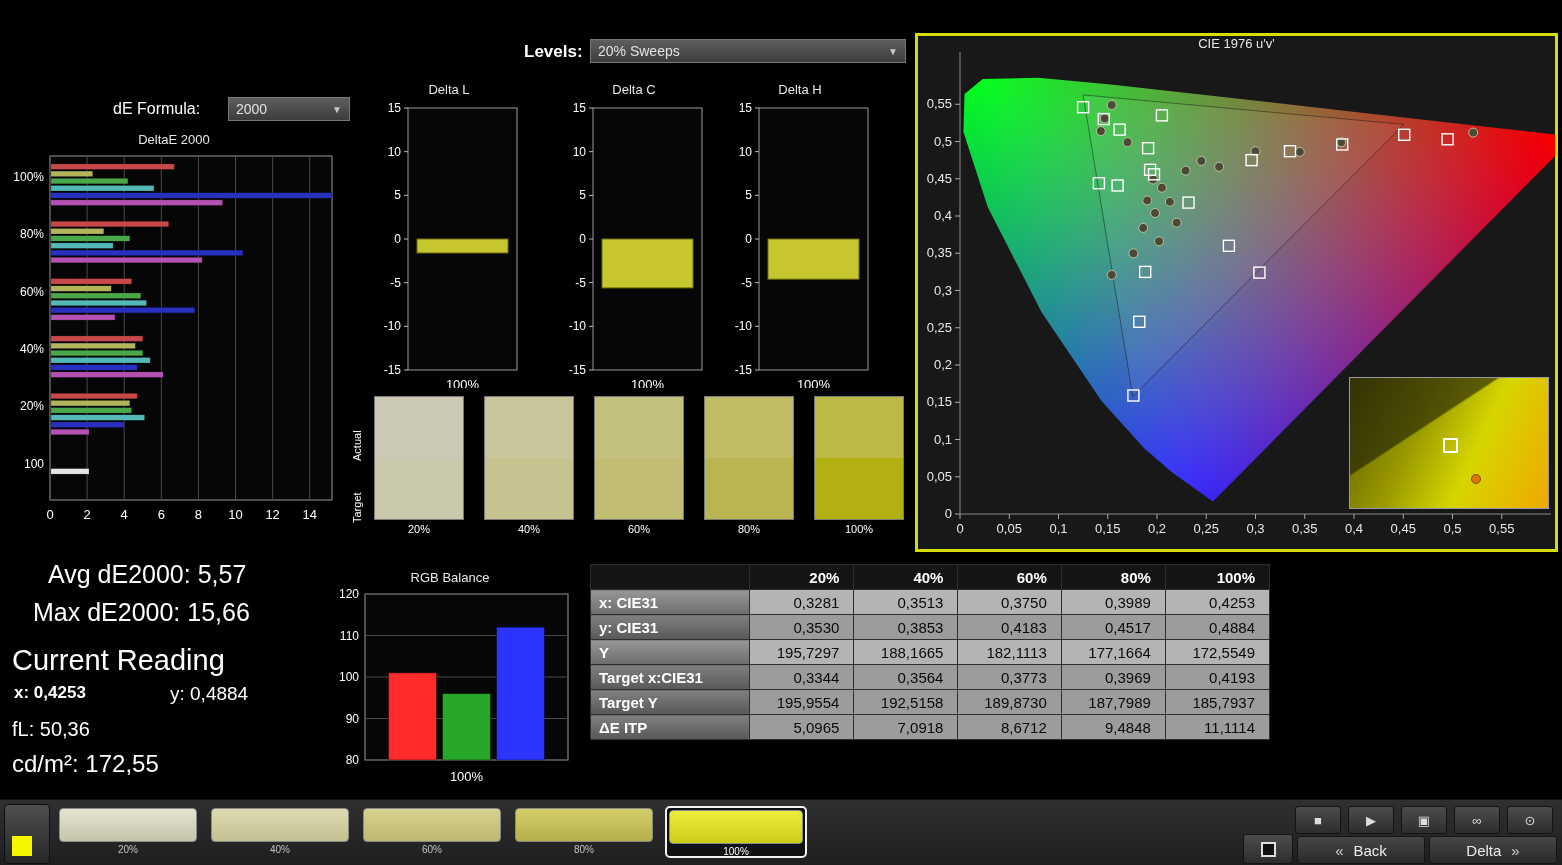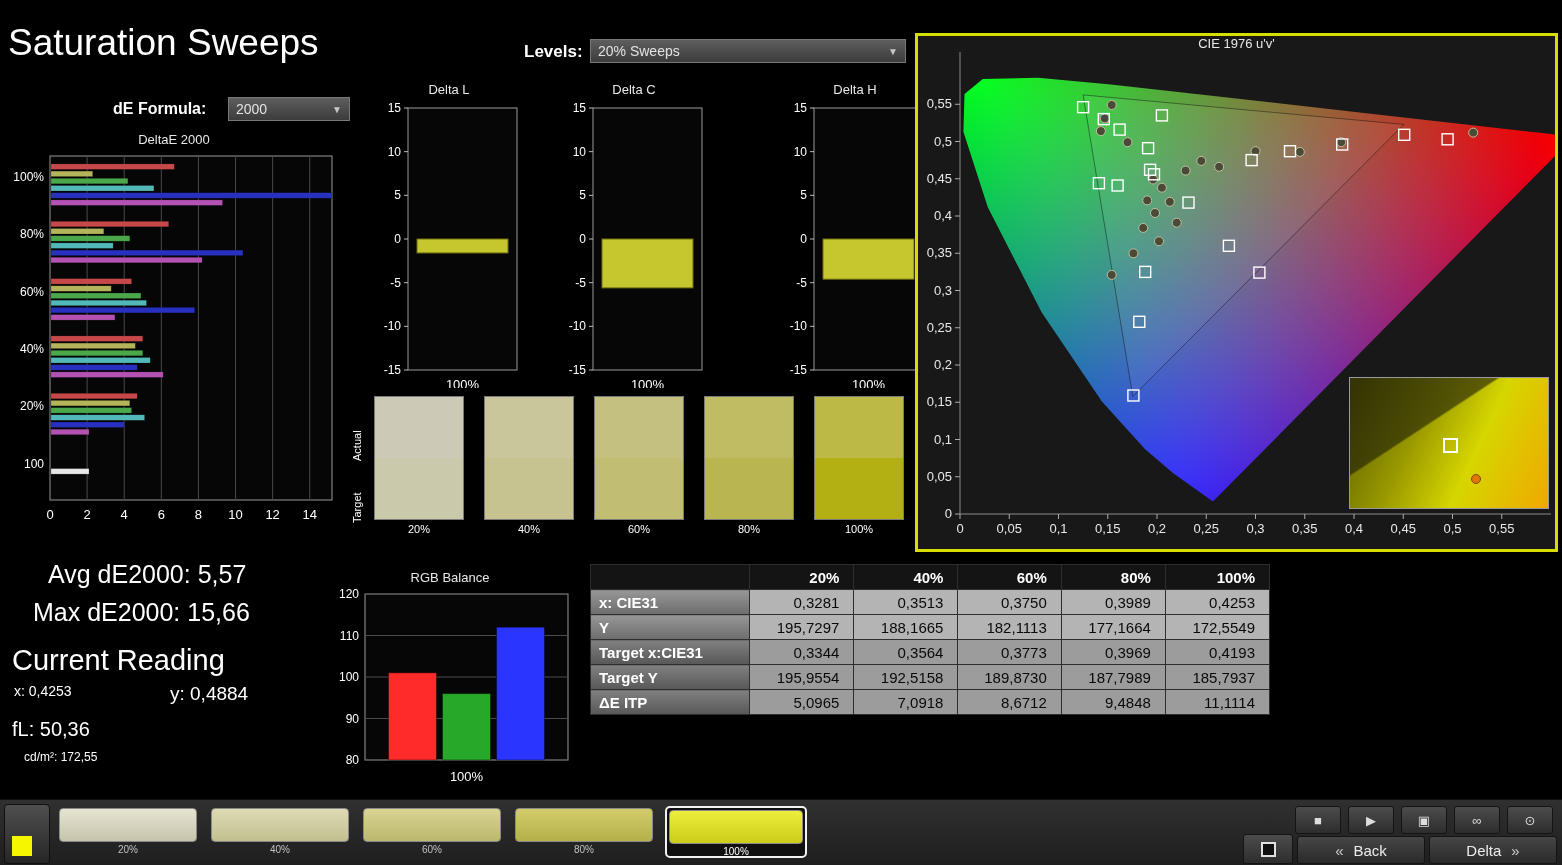--- a/index.html
+++ b/index.html
@@ -5,33 +5,33 @@
   html,body{margin:0;padding:0;background:#000;}
   #app{position:relative;width:1562px;height:865px;background:#000;overflow:hidden;
        font-family:"Liberation Sans","DejaVu Sans",sans-serif;color:#fff;}
   .abs{position:absolute;}
 
   
   #page-title{left:8px;top:22px;font-size:37px;font-weight:400;color:#fff;}
   .ctl-label{font-size:17px;color:#fff;font-weight:bold;}
   #levels-label{left:524px;top:42px;}
   #levels-dropdown{left:590px;top:39px;width:316px;height:24px;}
-  #formula-label{left:113px;top:100px;font-weight:bold;font-size:16px;}
+  #formula-label{left:113px;top:100px;font-weight:normal;font-size:16px;}
   #formula-dropdown{left:228px;top:97px;width:122px;height:24px;}
   .dropdown{display:flex;align-items:center;justify-content:space-between;
      background:linear-gradient(#5e5e5e,#3c3c3c);border:1px solid #787878;
      color:#e2e2e2;font-size:14px;padding:0 7px;box-sizing:border-box;cursor:pointer;}
   .dropdown .arrow{font-size:10px;color:#c8c8c8;}
 
   
   .chart-title{text-align:center;font-size:13px;color:#e8e8e8;height:16px;line-height:16px;}
   #deltae-panel{left:8px;top:132px;width:332px;height:414px;}
   #deltaL-panel{left:374px;top:82px;width:150px;height:312px;}
   #deltaC-panel{left:559px;top:82px;width:150px;height:312px;}
-  #deltaH-panel{left:780px;top:82px;width:150px;height:312px;}
+  #deltaH-panel{left:725px;top:82px;width:150px;height:312px;}
   #rgb-panel{left:325px;top:570px;width:250px;height:216px;}
   svg{display:block;}
 
   
   #swatch-strip{left:352px;top:388px;width:553px;height:158px;background:#000;}
   .ss-rot{position:absolute;left:-2px;width:14px;font-size:11px;color:#fff;
       transform:rotate(-90deg);transform-origin:center;white-space:nowrap;text-align:center;}
   .ss-col{position:absolute;top:8px;width:90px;}
   .ss-sw{width:90px;height:124px;border:1px solid #7a7a7a;box-sizing:border-box;}
   .ss-sw div{height:50%;}
@@ -43,24 +43,24 @@
   #cie-inset{position:absolute;right:6px;bottom:40px;width:198px;height:130px;border:1px solid #9a9a9a;
       background:linear-gradient(to bottom right, rgba(25,25,8,0.60) 0 37%, rgba(25,25,8,0) 38%),
                  linear-gradient(115deg,#5a5a00 0%,#999900 35%,#d6d600 62%,#f0a800 100%);}
   #cie-inset .marker-square{position:absolute;width:11px;height:11px;border:2px solid #fff;}
   #cie-inset .marker-dot{position:absolute;width:8px;height:8px;border-radius:50%;background:#e07800;border:1px solid #7a4a00;}
 
   
   #stats-avg{left:48px;top:560px;font-size:25px;}
   #stats-max{left:33px;top:598px;font-size:25px;}
   #current-reading{left:12px;top:644px;font-size:29px;}
-  #reading-x{left:14px;top:683px;font-size:14px;}
+  #reading-x{left:14px;top:683px;font-size:17px;font-weight:bold;}
   #reading-y{left:170px;top:683px;font-size:19px;}
   #reading-fl{left:12px;top:718px;font-size:20px;}
-  #reading-cd{left:12px;top:750px;font-size:12px;margin-left:12px;}
+  #reading-cd{left:12px;top:750px;font-size:24px;}
 
   
   #data-table{left:590px;top:564px;width:680px;}
   #data-table table{border-collapse:collapse;width:100%;}
   #data-table th,#data-table td{height:24px;font-size:15px;border:1px solid #2e2e2e;padding:0;}
   #data-table th{background:#141414;color:#fff;text-align:right;padding-right:14px;font-weight:bold;}
   #data-table td.rl{color:#fff;font-weight:bold;text-align:left;padding-left:8px;}
   #data-table tr.odd td.rl{background:linear-gradient(#979797,#6d6d6d);}
   #data-table tr.even td.rl{background:linear-gradient(#808080,#585858);}
   #data-table td.val{color:#0a0a0a;text-align:right;padding-right:14px;}
@@ -86,21 +86,20 @@
   .nav-btn{position:absolute;top:36px;height:26px;background:linear-gradient(#464646,#2a2a2a);
       border:1px solid #141414;border-radius:3px;color:#ececec;font-size:15px;
       display:flex;align-items:center;justify-content:center;gap:10px;cursor:pointer;}
   .nav-btn .chev{font-size:15px;color:#cfcfcf;}
 </style>
 </head>
 <body>
 
 <div id="app">
 
-  <div class="abs" id="page-title">Saturation Sweeps</div>
 
   <div class="abs ctl-label" id="levels-label">Levels:</div>
   <div class="abs dropdown" id="levels-dropdown">
     <span>20% Sweeps</span>
     <span class="arrow">▼</span>
   </div>
 
   <div class="abs ctl-label" id="formula-label">dE Formula:</div>
   <div class="abs dropdown" id="formula-dropdown">
     <span>2000</span>
@@ -458,20 +457,28 @@
             <th style="width:98px">100%</th>
           </tr>
           <tr class="odd">
       <td class="rl">x: CIE31</td>
             <td class="val">0,3281</td>
             <td class="val">0,3513</td>
             <td class="val">0,3750</td>
             <td class="val">0,3989</td>
             <td class="val">0,4253</td>
           </tr>
+          <tr class="even">
+      <td class="rl">y: CIE31</td>
+            <td class="val">0,3530</td>
+            <td class="val">0,3853</td>
+            <td class="val">0,4183</td>
+            <td class="val">0,4517</td>
+            <td class="val">0,4884</td>
+          </tr>
           <tr class="odd">
       <td class="rl">Y</td>
             <td class="val">195,7297</td>
             <td class="val">188,1665</td>
             <td class="val">182,1113</td>
             <td class="val">177,1664</td>
             <td class="val">172,5549</td>
           </tr>
           <tr class="even">
       <td class="rl">Target x:CIE31</td>

